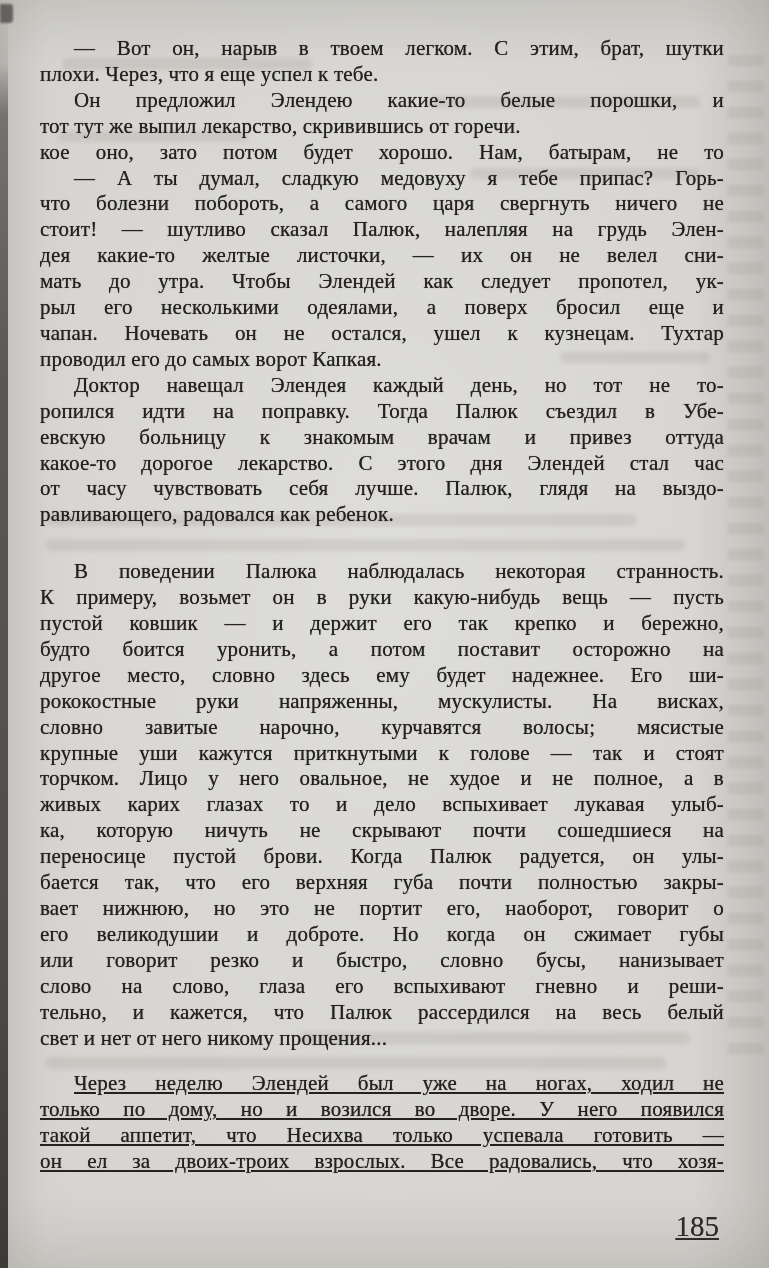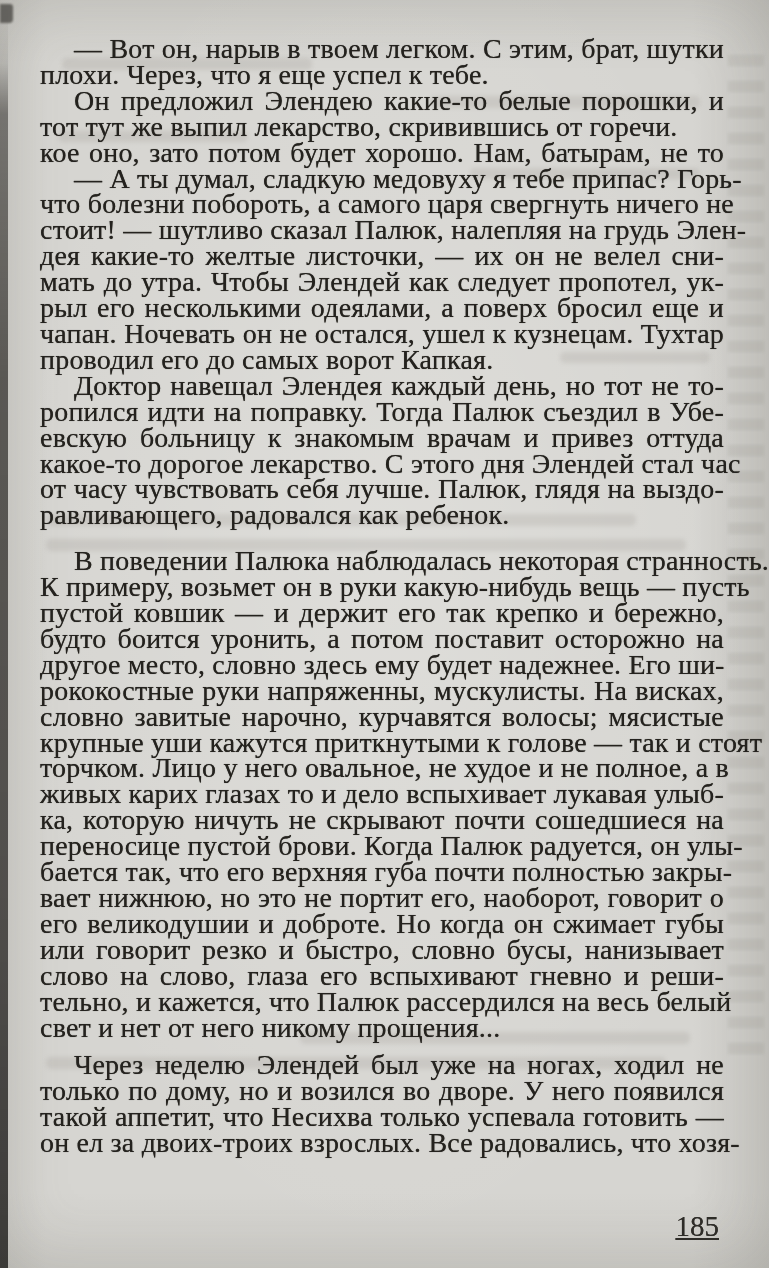--- a/index.html
+++ b/index.html
@@ -56,27 +56,27 @@
     border-radius: 0;
     filter: blur(1.6px);
   }
 
   .text-block {
     position: absolute;
     top: 36px;
     left: 40px;
     width: 684px;
     color: #24221e;
-    font-size: 28px;
+    font-size: 21px;
     letter-spacing: 0.2px;
     text-shadow: 0 0 0.7px rgba(38,36,30,0.85);
     filter: blur(0.22px);
   }
-  .block + .block { margin-top: 20px; }
-  .block:nth-child(3) { margin-top: 12px; }
+  .block + .block { margin-top: 31px; }
+  .block:nth-child(3) { margin-top: 20px; text-decoration: underline; }
 
   .line {
     line-height: 25.9px;
     text-align: justify;
     text-align-last: justify;
     white-space: nowrap;
   }
   .line.first { text-indent: 34px; }
   .line.last { text-align-last: left; white-space: normal; }
 

